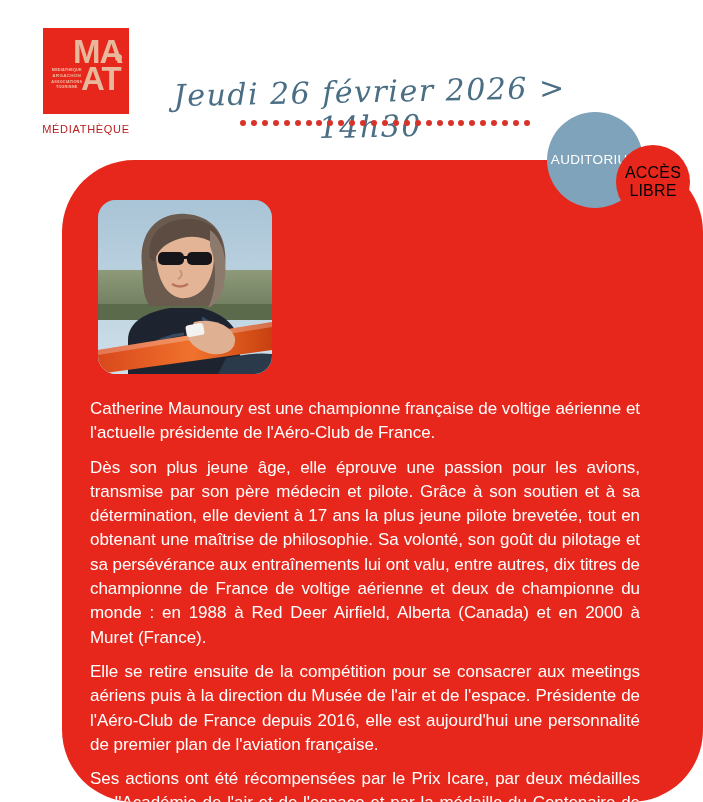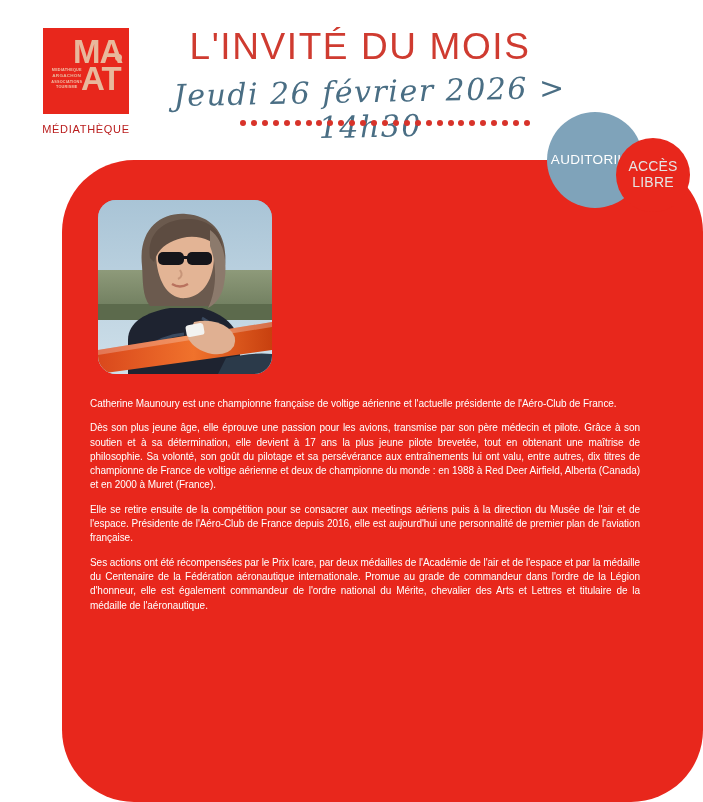--- a/index.html
+++ b/index.html
@@ -161,25 +161,25 @@
   .badge-auditorium {
     left: 547px; top: 112px;
     width: 96px; height: 96px;
     background: #7fa3ba;
     color: #ffffff;
     font-size: 13.5px;
     letter-spacing: 0.3px;
     z-index: 2;
   }
   .badge-acces {
-    left: 616px; top: 138px;
+    left: 616px; top: 145px;
     width: 74px; height: 74px;
     background: #e8271c;
-    color: #e5e5e5;
-    font-size: 14px;
+    color: #000000;
+    font-size: 16px;
     letter-spacing: 0.2px;
     z-index: 3;
   }
   .badge-tout {
     left: 563px; top: 152px;
     width: 68px; height: 68px;
     background: #b8d0dd;
     color: #ffffff;
     font-size: 13px;
     z-index: 4;
@@ -240,21 +240,21 @@
 
   
   .body-text {
     position: absolute;
     left: 28px;
     top: 237px;
     width: 550px;
     color: #ffffff;
   }
   .body-text p {
-    font-size: 10px;
+    font-size: 17px;
     line-height: 1.43;
     text-align: justify;
     margin-bottom: 10px;
     color: #ffffff;
     letter-spacing: -0.05px;
   }
   .body-text p:last-child { margin-bottom: 8px; }
 </style>
 </head>
 <body>
@@ -271,21 +271,20 @@
         <div class="logo-lines">
           <span>MEDIATHEQUE</span>
           <span class="b">ARGACHON</span>
           <span>ASSOCIATIONS</span>
           <span>TOURISME</span>
         </div>
       </div>
       <div class="brand-label">MÉDIATHÈQUE</div>
     </div>
 
-    <div class="head-title">L'INVITÉ DU MOIS</div>
     <div class="head-date">Jeudi 26 février 2026 &gt; 14h30</div>
     <div class="dots" id="dots-row">
         <i></i>
         <i></i>
         <i></i>
         <i></i>
         <i></i>
         <i></i>
         <i></i>
         <i></i>

